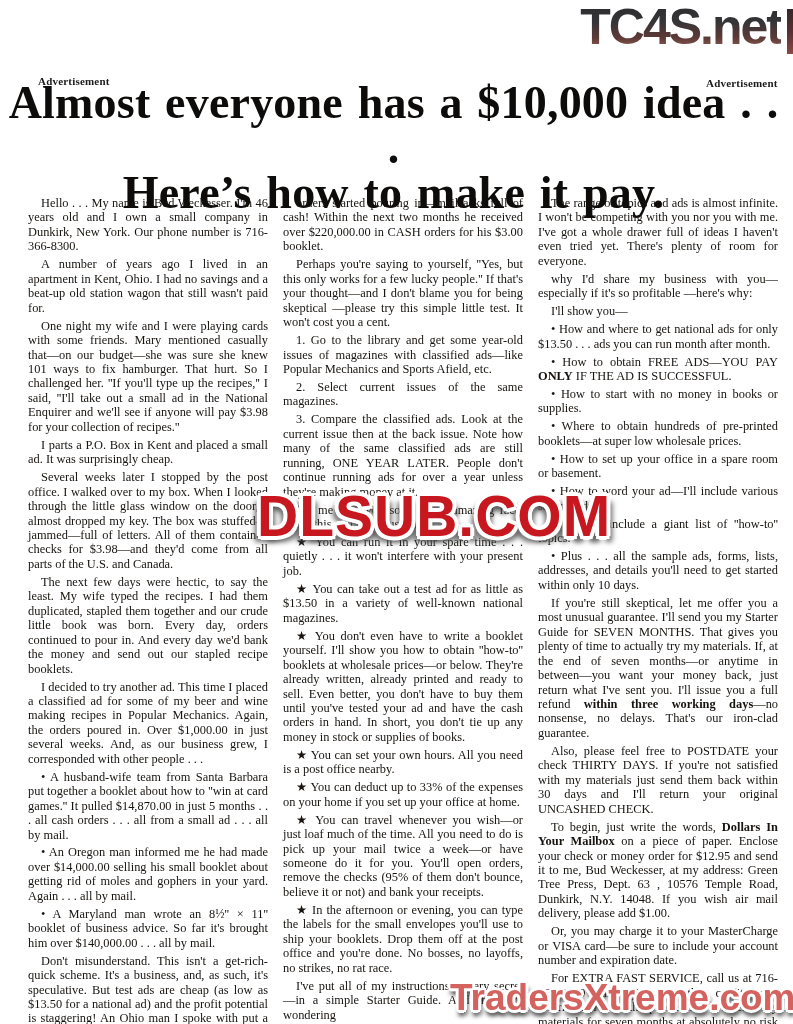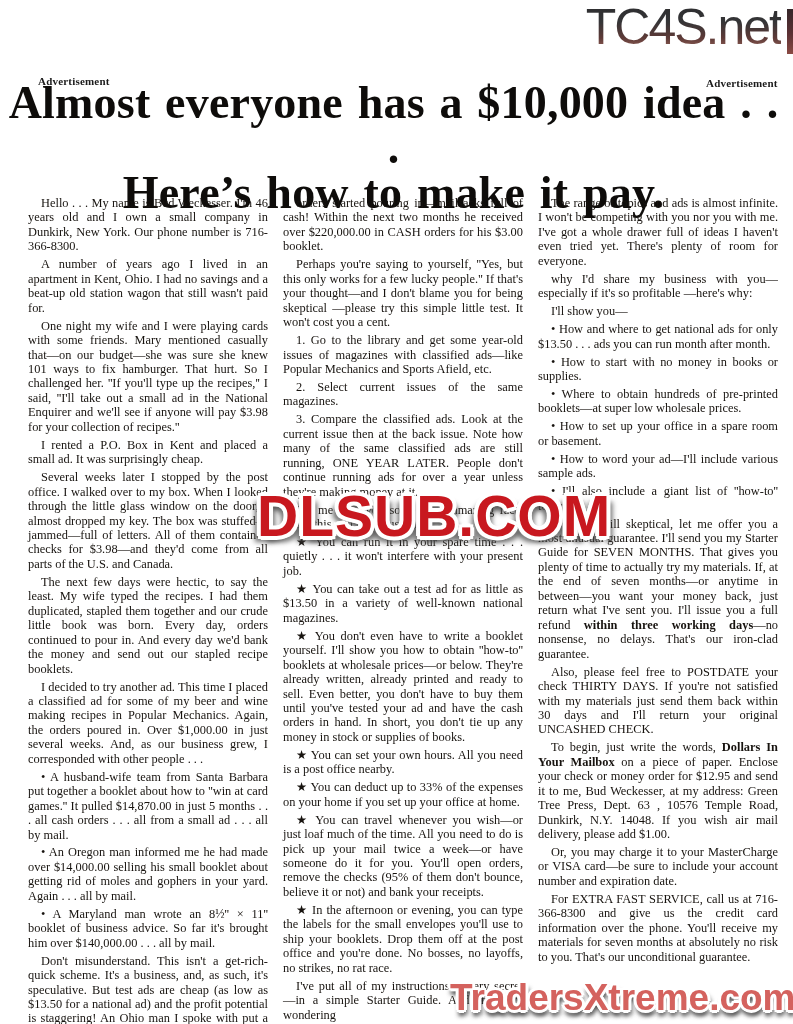--- a/index.html
+++ b/index.html
@@ -26,21 +26,21 @@
     display:flex;gap:15px;
   }
   .col{
     width:240px;text-align:justify;font-size:12.4px;line-height:14.45px;
   }
   .col p{margin:0 0 3.5px 0;text-indent:13px;}
   b{font-weight:bold;}
   
   .wm-top{
     position:absolute;top:2px;right:12px;z-index:6;
-    font-family:"Liberation Sans",sans-serif;font-weight:normal;
+    font-family:"Liberation Sans",sans-serif;font-weight:bold;
     font-size:50px;letter-spacing:-2px;line-height:1;
     color:#53403d;
     background:linear-gradient(180deg,#2c2c2e 0%,#353537 40%,#5d3a37 72%,#a06a60 100%);
   }
   @supports ((-webkit-background-clip:text) or (background-clip:text)){
     .wm-top{-webkit-background-clip:text;background-clip:text;color:transparent;}
   }
   .red-strip{
     position:absolute;top:9px;right:0;width:6px;height:45px;z-index:6;
     background:linear-gradient(180deg,#35272a 0%,#5c3134 55%,#8a4a44 100%);
@@ -81,21 +81,21 @@
     <div>Almost everyone has a $10,000 idea . . .</div>
     <div>Here’s how to make it pay.</div>
   </div>
 
   <div class="columns">
 
     <div class="col">
       <p>Hello . . . My name is Bud Weckesser. I'm 46 years old and I own a small company in Dunkirk, New York. Our phone number is 716-366-8300.</p>
       <p>A number of years ago I lived in an apartment in Kent, Ohio. I had no savings and a beat-up old station wagon that still wasn't paid for.</p>
       <p>One night my wife and I were playing cards with some friends. Mary mentioned casually that—on our budget—she was sure she knew 101 ways to fix hamburger. That hurt. So I challenged her. ''If you'll type up the recipes,'' I said, ''I'll take out a small ad in the National Enquirer and we'll see if anyone will pay $3.98 for your collection of recipes.''</p>
-      <p>I rented a P.O. Box in Kent and placed a small ad. It was surprisingly cheap.</p>
+      <p>I parts a P.O. Box in Kent and placed a small ad. It was surprisingly cheap.</p>
       <p>Several weeks later I stopped by the post office. I walked over to my box. When I looked through the little glass window on the door, I almost dropped my key. The box was stuffed—jammed—full of letters. All of them contained checks for $3.98—and they'd come from all parts of the U.S. and Canada.</p>
       <p>The next few days were hectic, to say the least. My wife typed the recipes. I had them duplicated, stapled them together and our crude little book was born. Every day, orders continued to pour in. And every day we'd bank the money and send out our stapled recipe booklets.</p>
       <p>I decided to try another ad. This time I placed a classified ad for some of my beer and wine making recipes in Popular Mechanics. Again, the orders poured in. Over $1,000.00 in just several weeks. And, as our business grew, I corresponded with other people . . .</p>
       <p>• A husband-wife team from Santa Barbara put together a booklet about how to ''win at card games.'' It pulled $14,870.00 in just 5 months . . . all cash orders . . . all from a small ad . . . all by mail.</p>
       <p>• An Oregon man informed me he had made over $14,000.00 selling his small booklet about getting rid of moles and gophers in your yard. Again . . . all by mail.</p>
       <p>• A Maryland man wrote an 8½'' × 11'' booklet of business advice. So far it's brought him over $140,000.00 . . . all by mail.</p>
       <p>Don't misunderstand. This isn't a get-rich-quick scheme. It's a business, and, as such, it's speculative. But test ads are cheap (as low as $13.50 for a national ad) and the profit potential is staggering! An Ohio man I spoke with put a large display ad in a national Sunday supplement. A few days later</p>
     </div>
 
     <div class="col">
@@ -113,25 +113,27 @@
       <p>★ You can travel whenever you wish—or just loaf much of the time. All you need to do is pick up your mail twice a week—or have someone do it for you. You'll open orders, remove the checks (95% of them don't bounce, believe it or not) and bank your receipts.</p>
       <p>★ In the afternoon or evening, you can type the labels for the small envelopes you'll use to ship your booklets. Drop them off at the post office and you're done. No bosses, no layoffs, no strikes, no rat race.</p>
       <p>I've put all of my instructions—every secret—in a simple Starter Guide. And if you're wondering</p>
     </div>
 
     <div class="col">
       <p>The range of topics and ads is almost infinite. I won't be competing with you nor you with me. I've got a whole drawer full of ideas I haven't even tried yet. There's plenty of room for everyone.</p>
       <p>why I'd share my business with you—especially if it's so profitable —here's why:</p>
       <p>I'll show you—</p>
       <p>• How and where to get national ads for only $13.50 . . . ads you can run month after month.</p>
+      <p><span>• How to obtain FREE ADS—YOU PAY </span><b>ONLY</b><span> IF THE AD IS SUCCESSFUL.</span></p>
       <p>• How to start with no money in books or supplies.</p>
       <p>• Where to obtain hundreds of pre-printed booklets—at super low wholesale prices.</p>
       <p>• How to set up your office in a spare room or basement.</p>
       <p>• How to word your ad—I'll include various sample ads.</p>
       <p>• I'll also include a giant list of ''how-to'' topics.</p>
+      <p>• Plus . . . all the sample ads, forms, lists, addresses, and details you'll need to get started within only 10 days.</p>
       <p><span>If you're still skeptical, let me offer you a most unusual guarantee. I'll send you my Starter Guide for SEVEN MONTHS. That gives you plenty of time to actually try my materials. If, at the end of seven months—or anytime in between—you want your money back, just return what I've sent you. I'll issue you a full refund </span><b>within three working days</b><span>—no nonsense, no delays. That's our iron-clad guarantee.</span></p>
       <p>Also, please feel free to POSTDATE your check THIRTY DAYS. If you're not satisfied with my materials just send them back within 30 days and I'll return your original UNCASHED CHECK.</p>
       <p><span>To begin, just write the words, </span><b>Dollars In Your Mailbox</b><span> on a piece of paper. Enclose your check or money order for $12.95 and send it to me, Bud Weckesser, at my address: Green Tree Press, Dept. 63 , 10576 Temple Road, Dunkirk, N.Y. 14048. If you wish air mail delivery, please add $1.00.</span></p>
       <p>Or, you may charge it to your MasterCharge or VISA card—be sure to include your account number and expiration date.</p>
       <p>For EXTRA FAST SERVICE, call us at 716-366-8300 and give us the credit card information over the phone. You'll receive my materials for seven months at absolutely no risk to you. That's our unconditional guarantee.</p>
 
     </div>
 
   </div>
 

